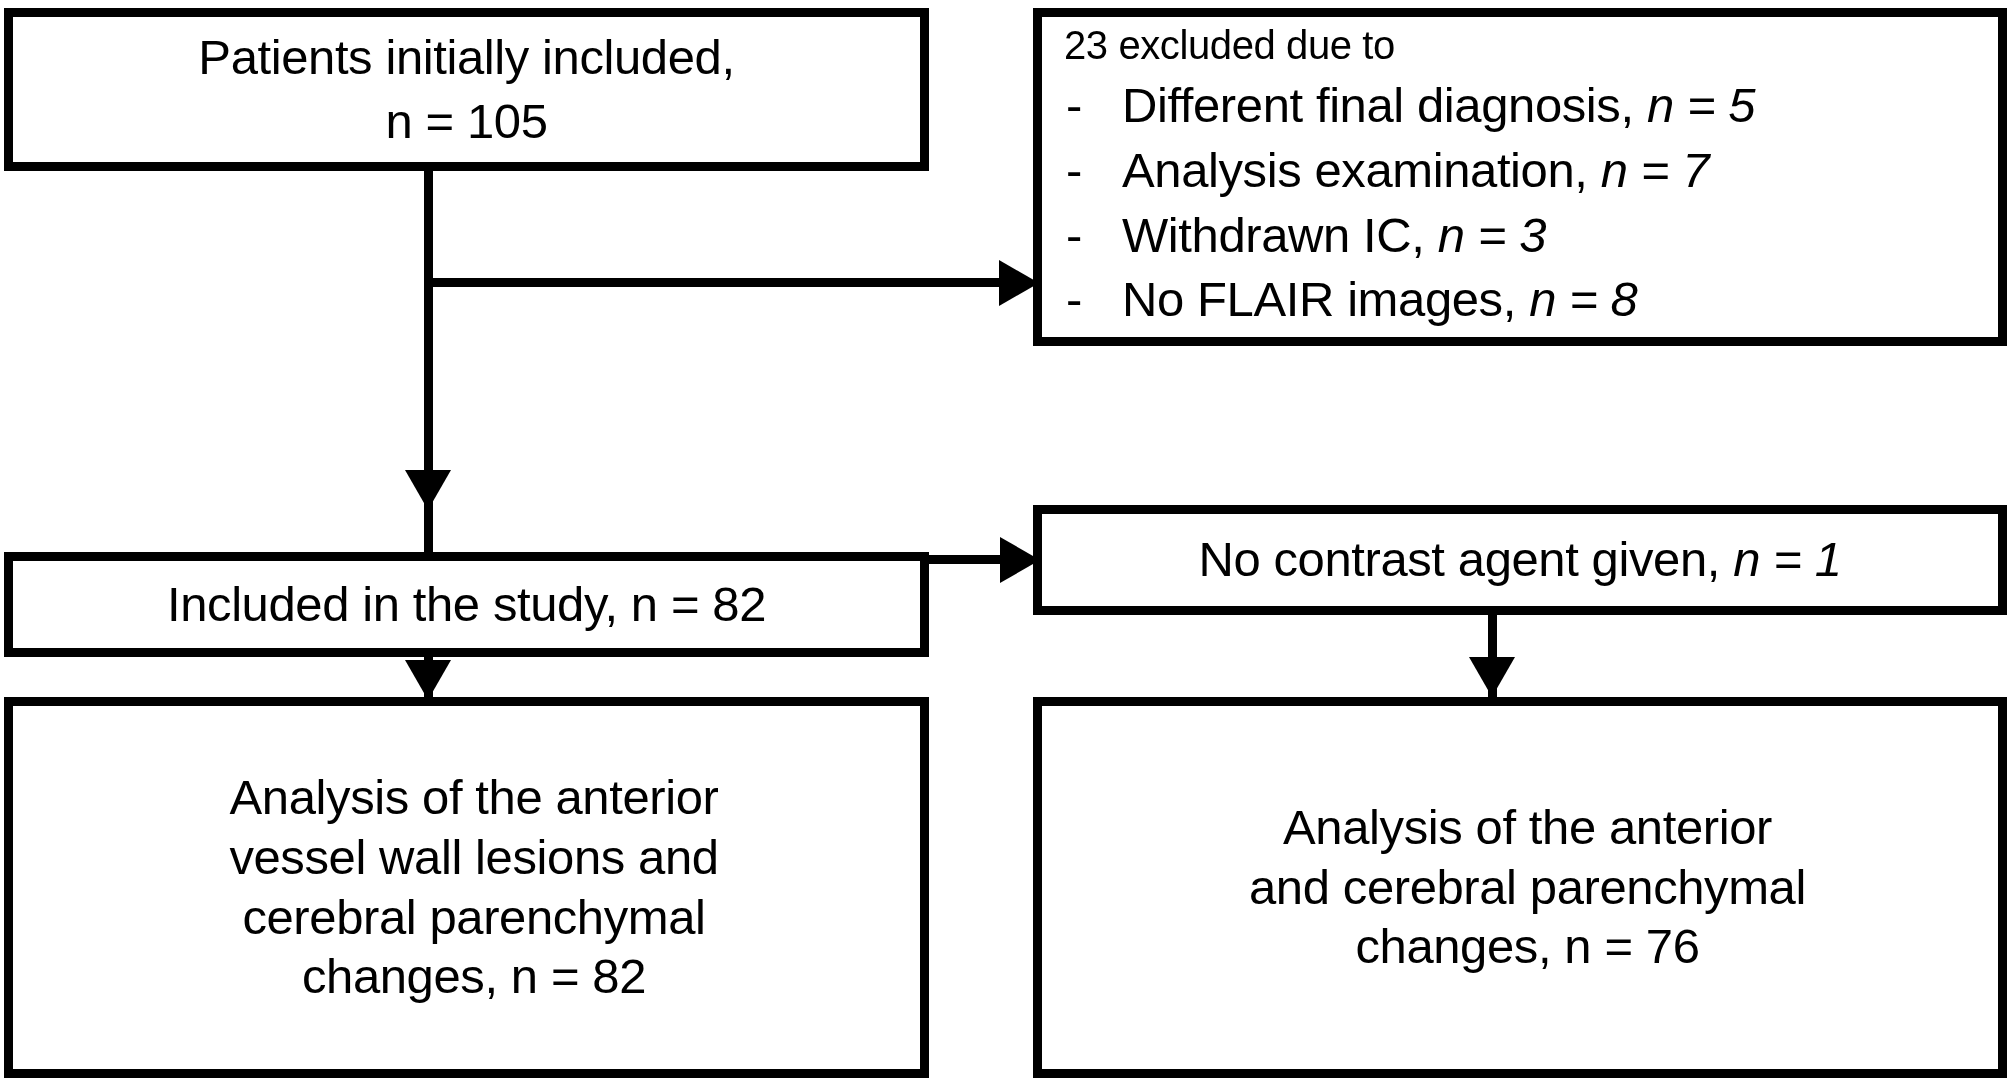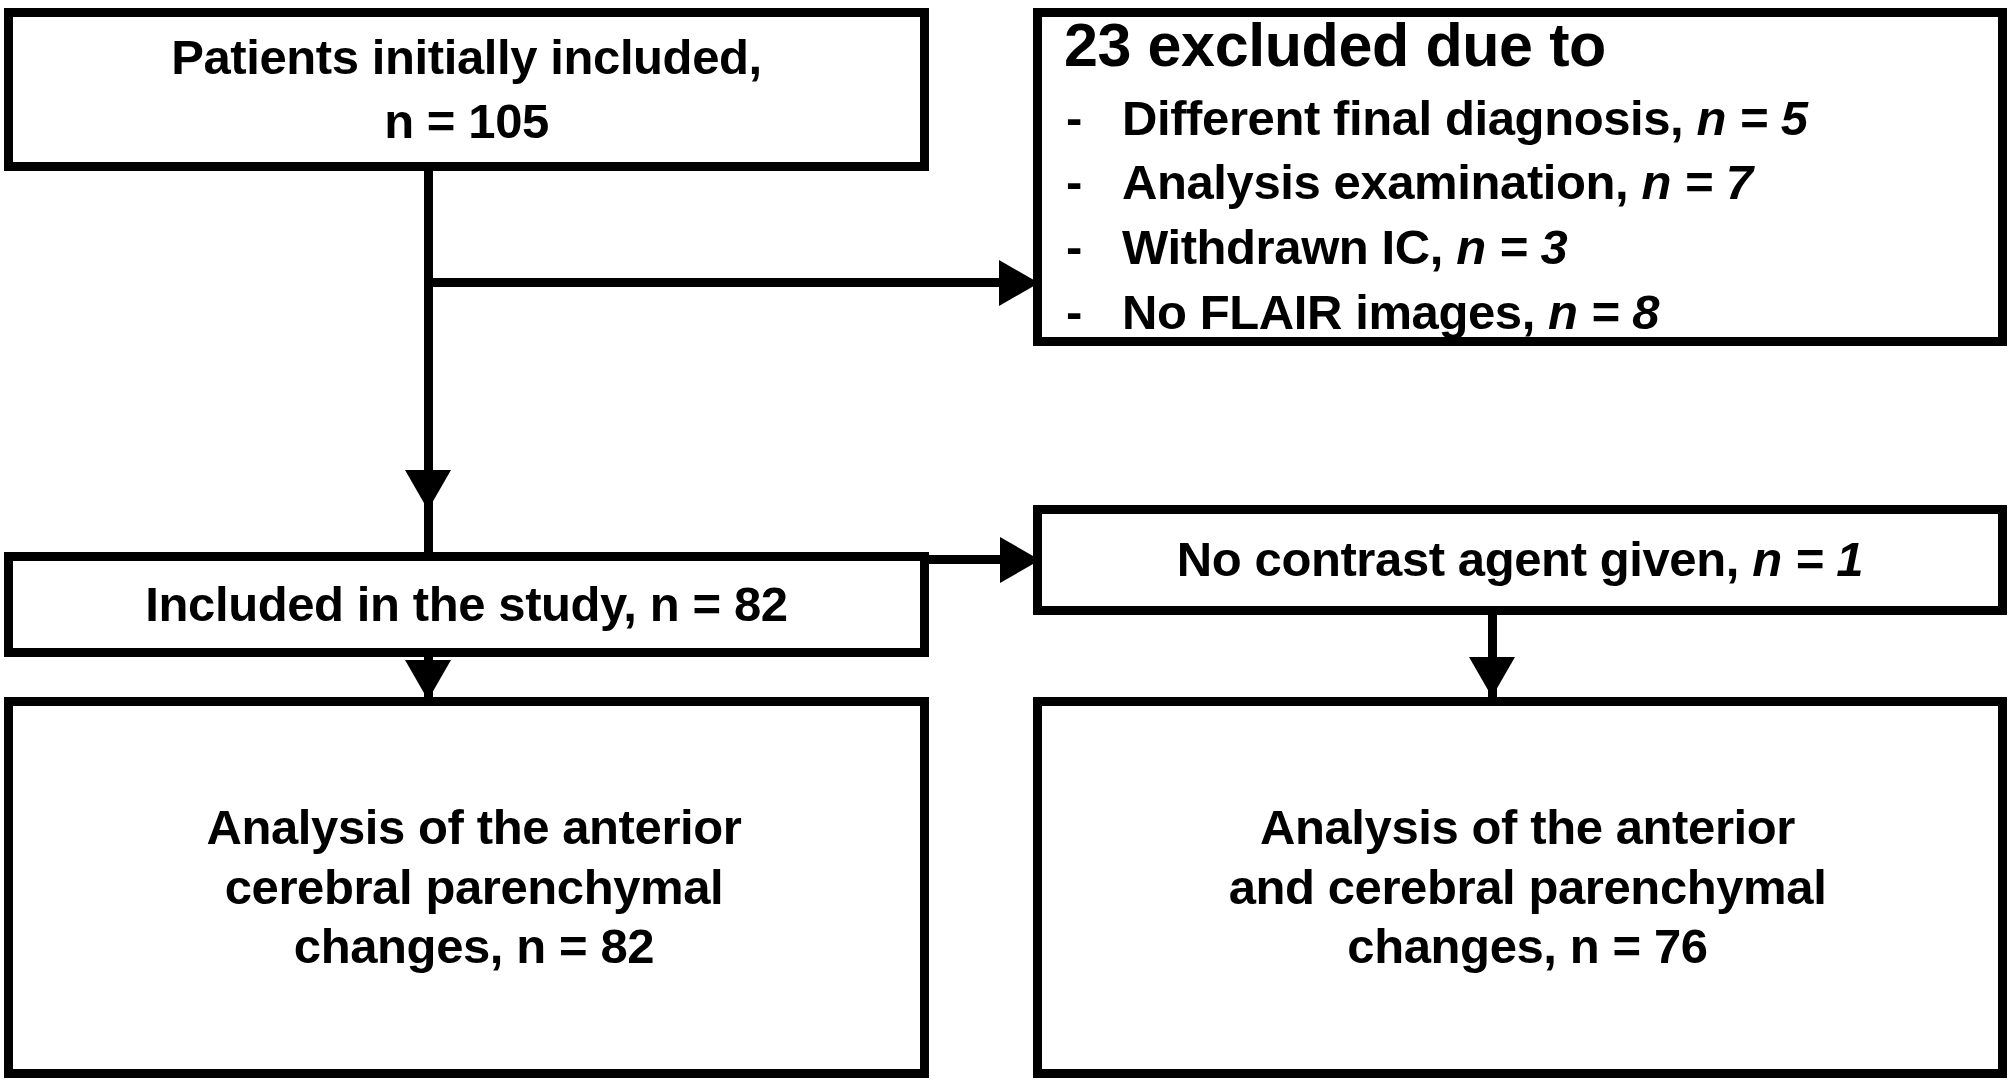--- a/index.html
+++ b/index.html
@@ -30,29 +30,28 @@
   .node.center { justify-content: center; text-align: center; }
   .node.left   { justify-content: flex-start; text-align: left; }
 
   .node-text {
     font-size: 49px;
     line-height: 1.30;
     letter-spacing: -0.4px;
     width: 100%;
     padding: 0 18px;
     box-sizing: border-box;
-    font-weight: bold;
   }
   .node-text.tight { line-height: 1.22; padding-left: 33px; }
 
   em { font-style: italic; }
 
   
   .excl-title {
-    font-size: 61px;
+    font-size: 40px;
     line-height: 1.18;
     margin-bottom: 4px;
   }
   .excl-list {
     list-style: none;
     margin: 0;
     padding: 0;
   }
   .excl-item {
     font-size: 49px;
@@ -146,20 +145,21 @@
 
   <div class="node center" style="left:1033px; top:505px; width:974px; height:110px;">
     <div class="node-text">
       <span>No contrast agent given, </span><em>n = 1</em>
     </div>
   </div>
 
   <div class="node center" style="left:4px; top:697px; width:925px; height:381px;">
     <div class="node-text tight">
       <div>Analysis of the anterior</div>
+      <div>vessel wall lesions and</div>
       <div>cerebral parenchymal</div>
       <div>changes, n = 82</div>
     </div>
   </div>
 
   <div class="node center" style="left:1033px; top:697px; width:974px; height:381px;">
     <div class="node-text tight">
       <div>Analysis of the anterior</div>
       <div>and cerebral parenchymal</div>
       <div>changes, n = 76</div>

